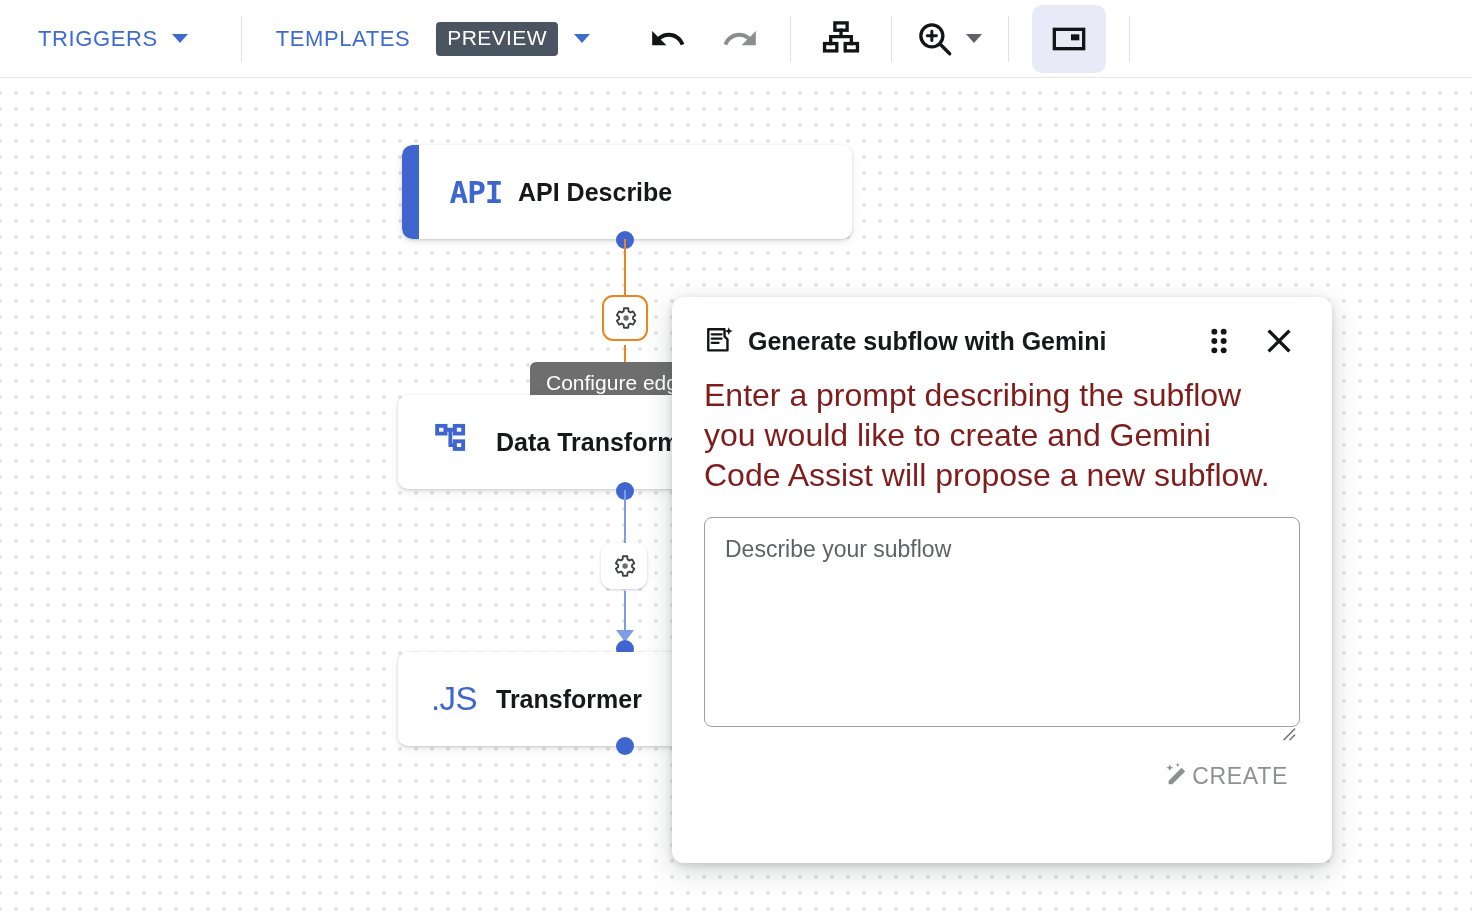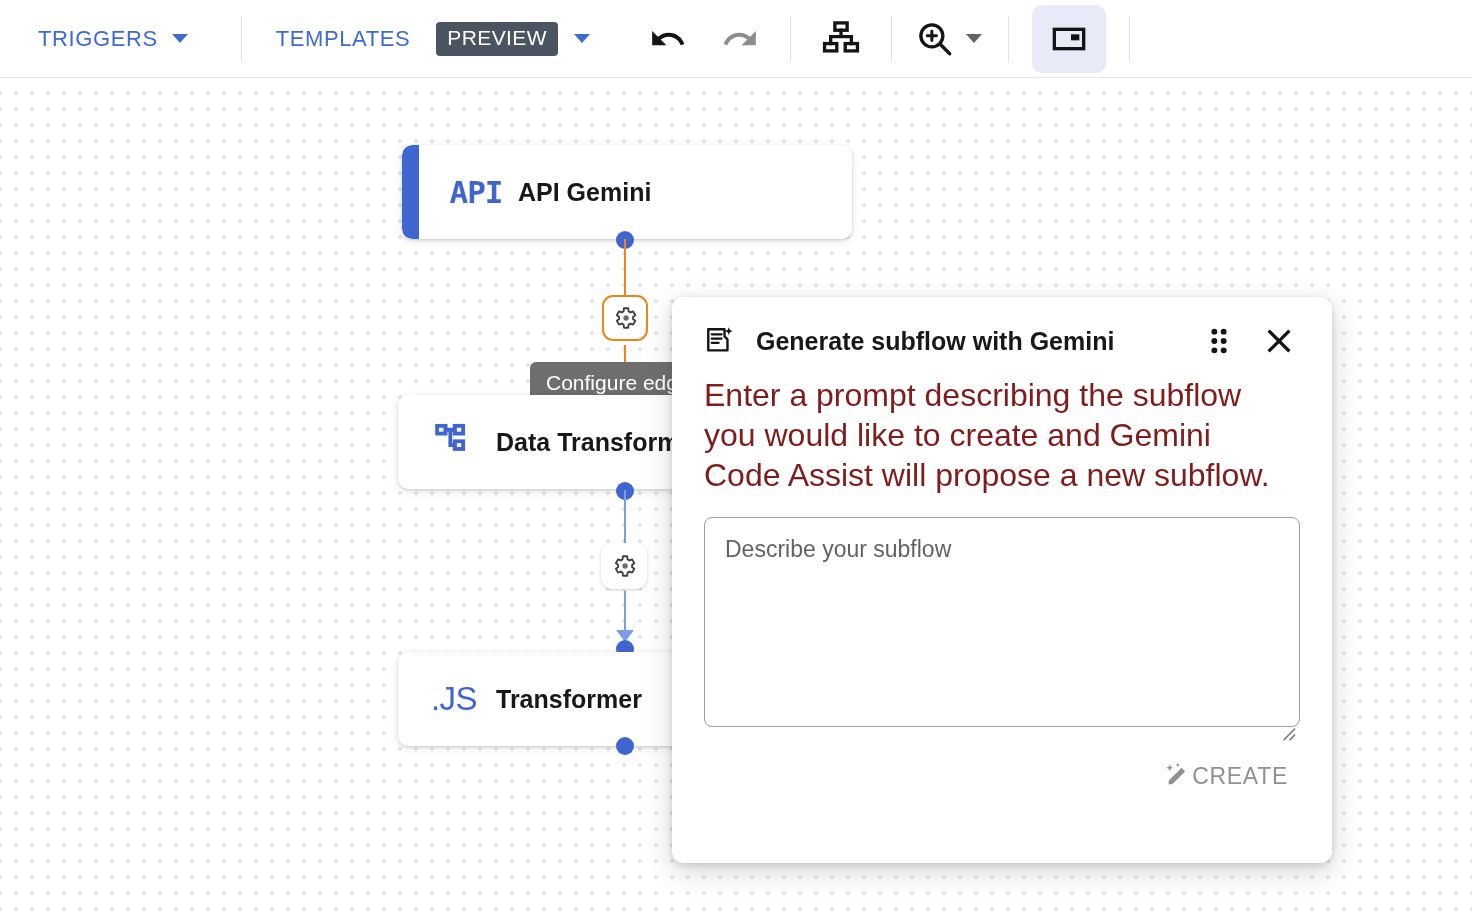--- a/index.html
+++ b/index.html
@@ -141,21 +141,21 @@
     border-radius: 12px;
     box-shadow: 0 2px 6px rgba(60,64,67,.18), 0 8px 28px rgba(60,64,67,.22);
     padding: 0 32px;
   }
   .dlg-header {
     display: flex; align-items: center;
     height: 72px; padding-top: 16px;
   }
   .dlg-title {
     font-size: 25px; font-weight: bold; color: #17181a;
-    margin-left: 20px; flex: 1; white-space: nowrap;
+    margin-left: 12px; flex: 1; white-space: nowrap;
   }
   .dlg-hdr-btn {
     width: 42px; height: 42px; margin-left: 4px;
     display: flex; align-items: center; justify-content: center;
     cursor: pointer; border-radius: 50%;
   }
   .dlg-body {
     font-size: 32px; line-height: 40px; color: #7f1d1d;
     margin-top: 6px; width: 590px;
   }
@@ -263,21 +263,21 @@
     <div class="plus-btn" style="left:742px; top:128px;">
       <svg width="30" height="30" viewBox="0 0 24 24">
         <circle cx="12" cy="12" r="10" fill="none" stroke="#3f66cf" stroke-width="1.9"></circle>
         <path d="M12 7.2v9.6M7.2 12h9.6" stroke="#3f66cf" stroke-width="1.9" stroke-linecap="round"></path>
       </svg>
     </div>
 
     <div class="node" style="left:402px; top:66px; width:450px; height:94px;">
       <div class="node-bar"></div>
       <div class="node-icon api" style="margin-left:32px;">API</div>
-      <div class="node-title">API Gemini</div>
+      <div class="node-title">API Describe</div>
     </div>
 
     <div class="port" style="left:616px; top:152px;"></div>
 
     <div class="edge-line orange" style="left:624px; top:160px; height:58px;"></div>
     <div class="edge-line orange" style="left:624px; top:266px; height:54px;"></div>
     <div class="gear-btn highlight" style="left:602px; top:216px;">
       <svg width="26" height="26" viewBox="0 0 24 24">
         <path d="M19.4 13a7.8 7.8 0 000-2l2.1-1.6-2-3.5-2.5 1a7.6 7.6 0 00-1.7-1L15 3h-4l-.3 2.9c-.6.25-1.2.6-1.7 1l-2.5-1-2 3.5L6.6 11a7.8 7.8 0 000 2l-2.1 1.6 2 3.5 2.5-1c.5.4 1.1.75 1.7 1L11 21h4l.3-2.9c.6-.25 1.2-.6 1.7-1l2.5 1 2-3.5L19.4 13z" fill="none" stroke="#3c4043" stroke-width="1.7" stroke-linejoin="round"></path>
         <circle cx="13" cy="12" r="2.5" fill="#6b6f74"></circle>

